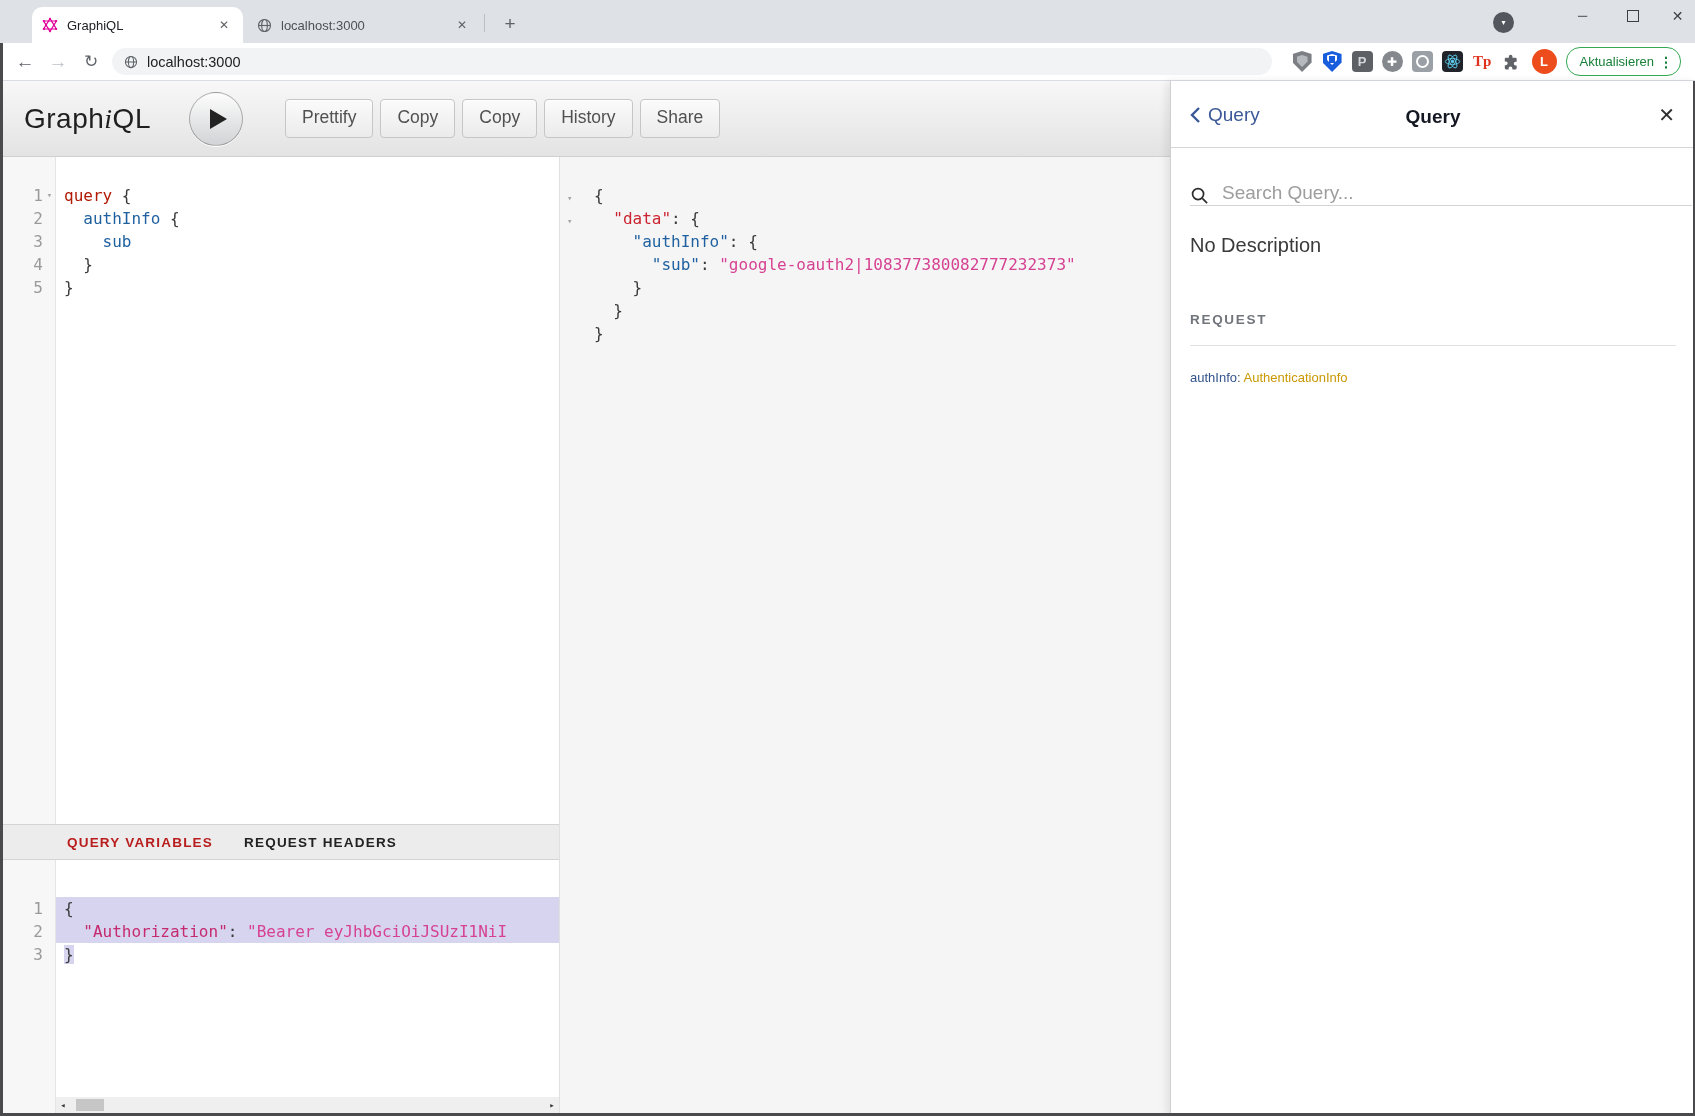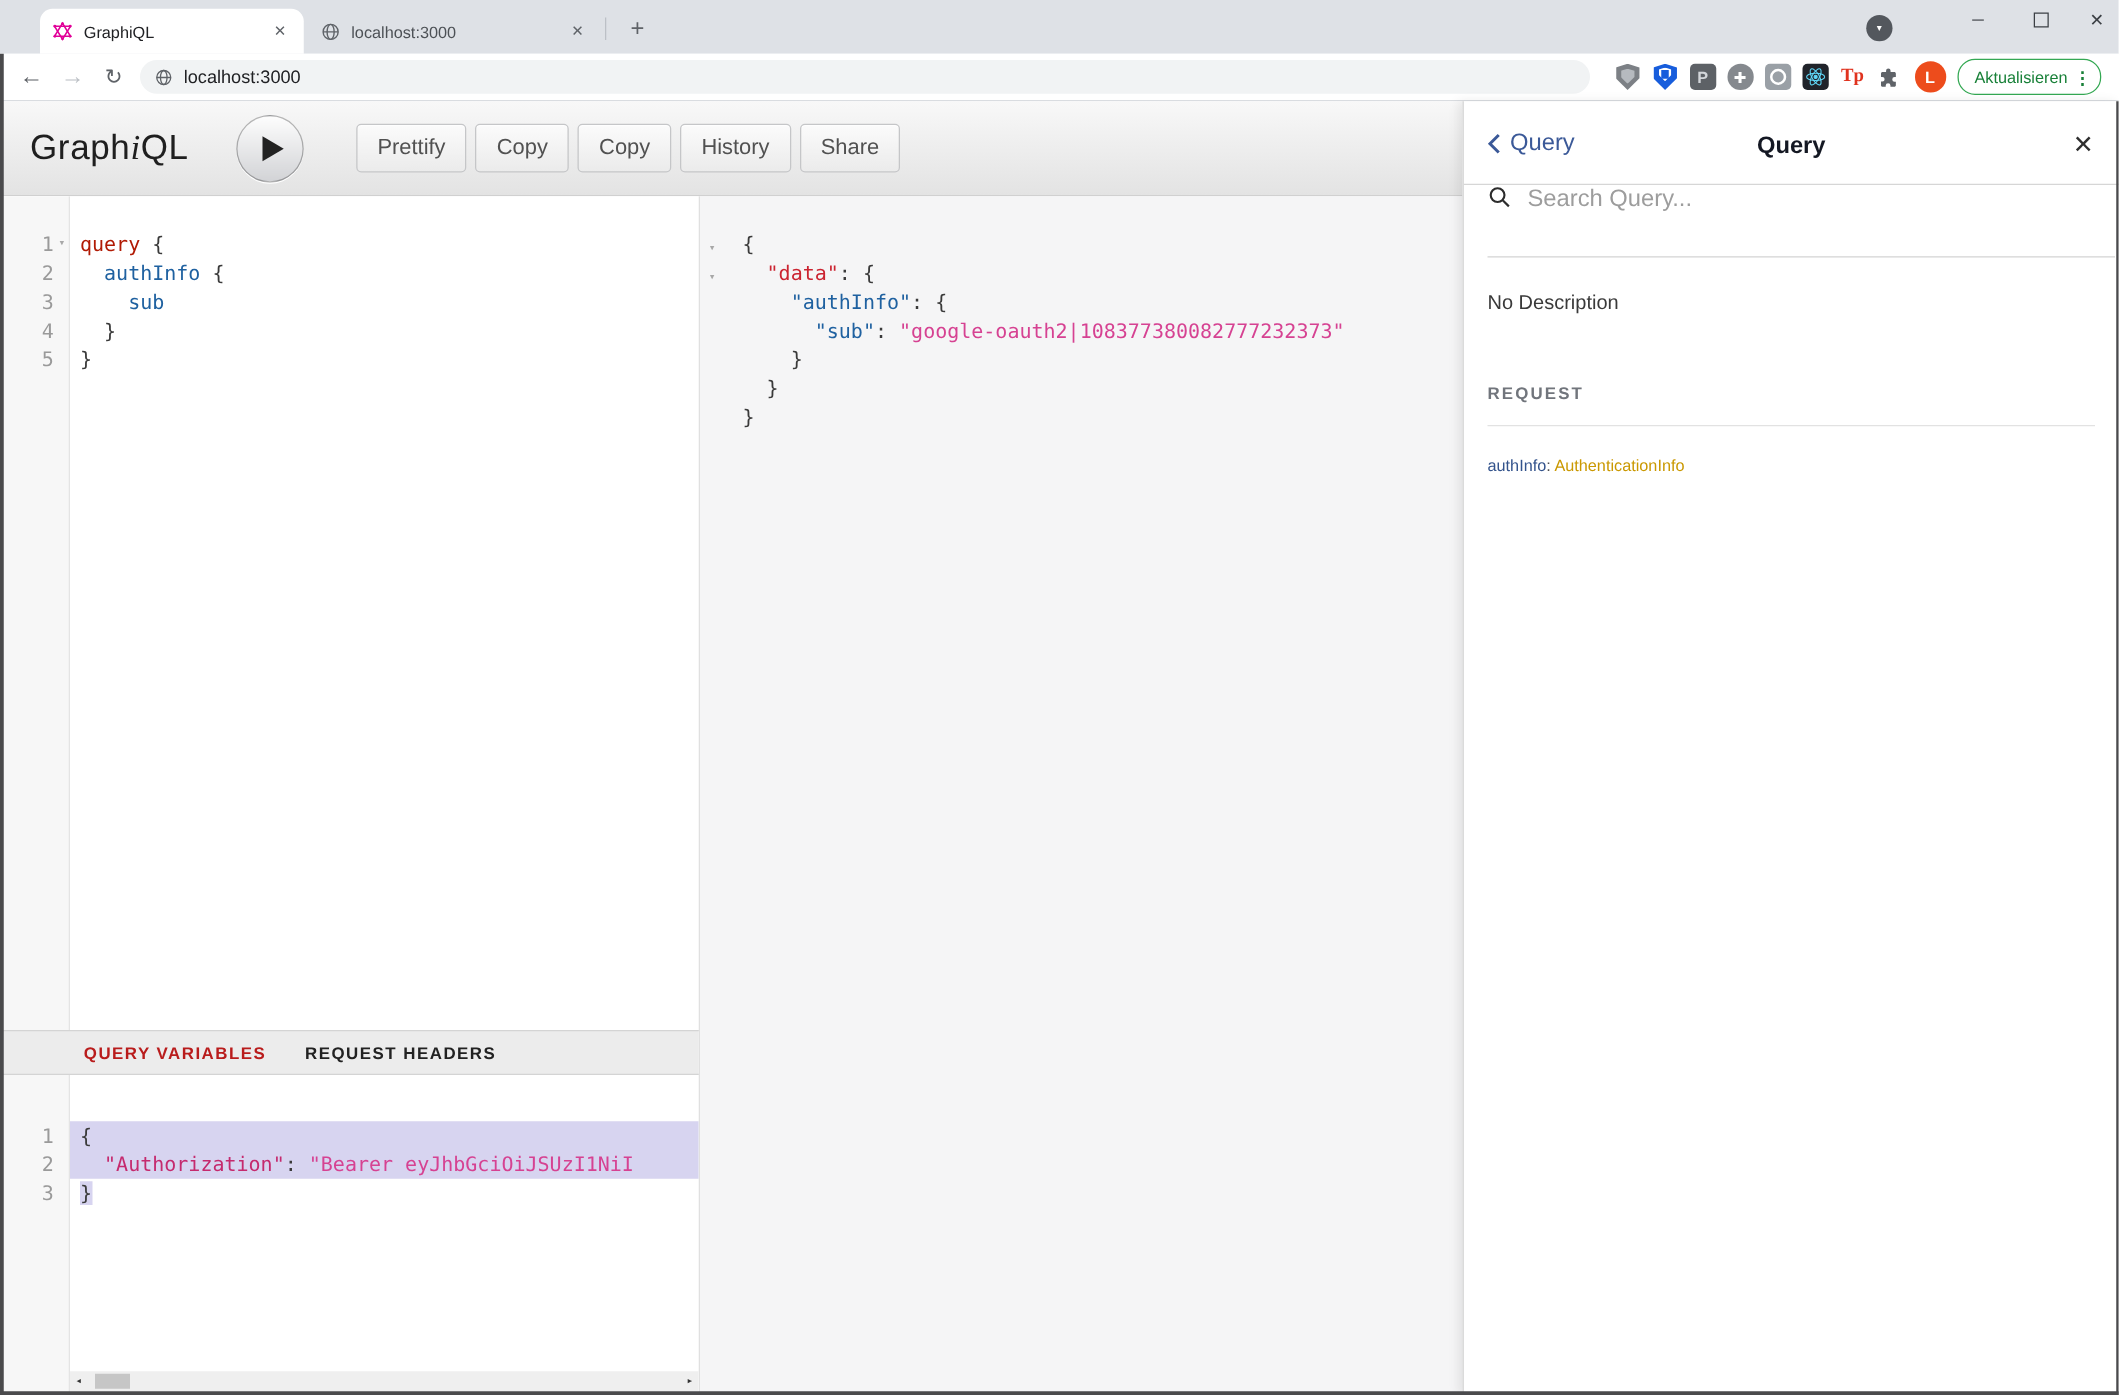--- a/index.html
+++ b/index.html
@@ -105,25 +105,25 @@
   #hscroll .arr{width:14px;text-align:center;font-size:9px;color:#333;flex:none;}
   #hscroll .track{flex:1;height:100%;position:relative;}
   #hscroll .thumb{position:absolute;left:6px;top:2px;width:28px;height:12px;background:#c6c6c6;}
   
   #docs{position:absolute;left:1170px;top:81px;width:525px;height:1035px;background:#fff;border-left:1px solid #cfcfcf;
       box-sizing:border-box;box-shadow:-4px 0 8px rgba(0,0,0,.08);}
   #docs-header{height:66px;border-bottom:1px solid #d6d6d6;position:relative;}
   #docs-back{position:absolute;left:19px;top:23px;display:flex;align-items:center;gap:7px;color:#3b5998;font-size:19px;}
   #docs-title{position:absolute;left:0;right:0;top:25px;text-align:center;font-size:19px;font-weight:bold;color:#141823;}
   #docs-close{position:absolute;right:20px;top:22px;font-size:20px;color:#2f2f2f;}
-  #docs-search{height:58px;margin-left:19px;margin-right:3px;border-bottom:1px solid #d4d4d4;display:flex;align-items:flex-start;gap:11px;box-sizing:border-box;}
+  #docs-search{height:58px;margin-left:19px;margin-right:3px;border-bottom:1px solid #d4d4d4;display:flex;align-items:flex-end;gap:11px;box-sizing:border-box;}
   #docs-search input{border:none;outline:none;background:transparent;font-size:19px;color:#333;flex:1;font-family:"Liberation Sans",sans-serif;}
   #docs-search input::placeholder{color:#9d9d9d;}
   #docs-body{padding:0 19px;}
-  #no-desc{margin-top:28px;font-size:16px;color:#3a3a3a;}
+  #no-desc{margin-top:28px;font-size:20px;color:#3a3a3a;}
   #fields-hd{margin-top:55px;font-size:13.5px;font-weight:bold;letter-spacing:1.7px;color:#71757c;}
   #fields-hr{margin-top:18px;border:none;border-top:1px solid #e2e2e2;}
   #field-line{margin-top:24px;font-size:13px;}
   #field-line .fname{color:#33538c;}
   #field-line .fsep{color:#4f4f4f;}
   #field-line .ftype{color:#ca9800;}
   #field-desc{margin-top:27px;padding-left:8px;font-size:19px;color:#73777d;}
 </style>
 </head>
 <body>

